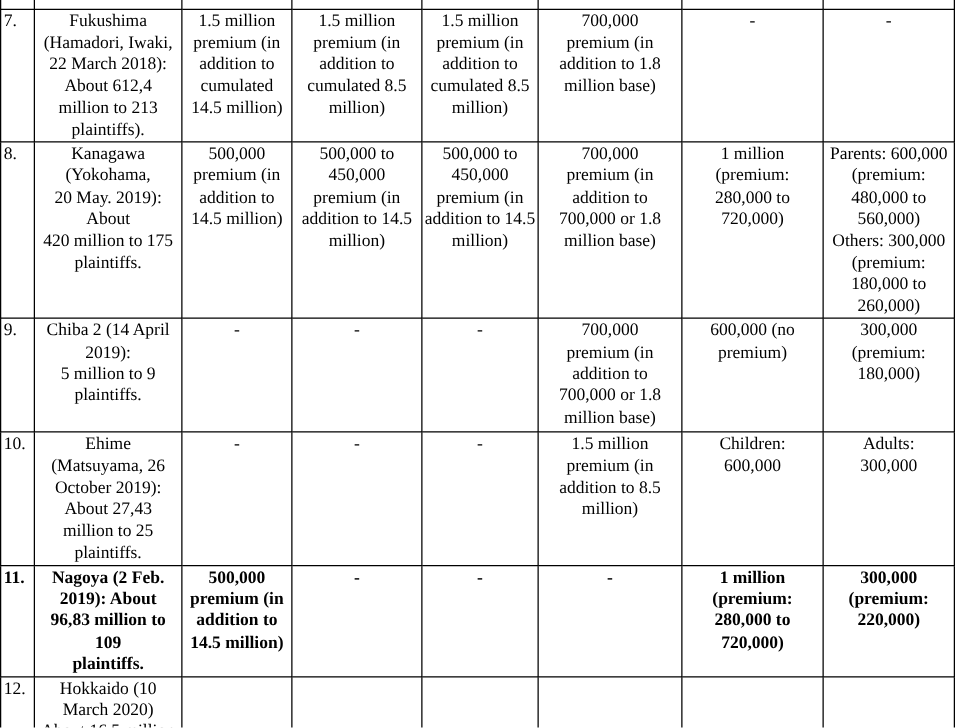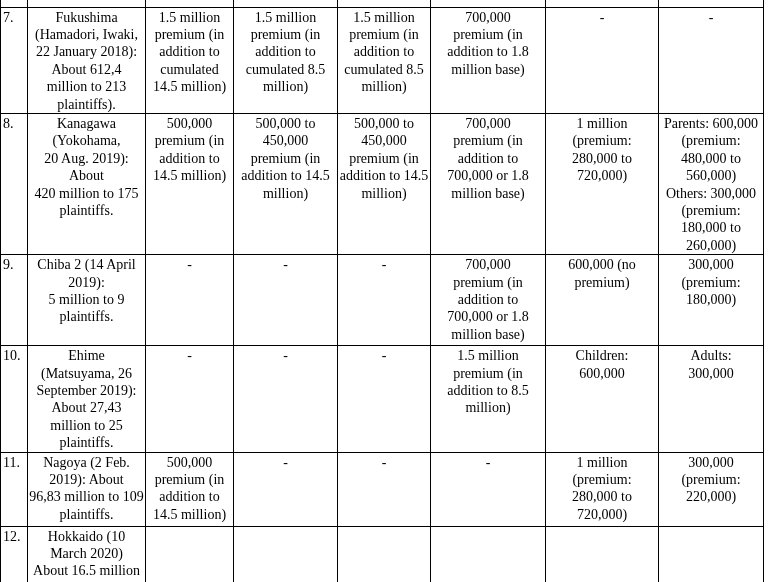--- a/index.html
+++ b/index.html
@@ -34,21 +34,21 @@
     text-align: left;
     padding-left: 2px;
   }
   
   tr.r0 { height: 7px; }
   tr.r0 td { border-top: none; }
   tr.r1 { height: 105px; }
   tr.r2 { height: 133px; }
   tr.r3 { height: 91px; }
   tr.r4 { height: 103px; }
-  tr.r5 { height: 74px; }
+  tr.r5 { height: 74px; font-weight: bold; }
   tr.r6 { height: 66px; }
 </style>
 </head>
 <body>
 
 <table class="case-table">
   <colgroup>
     <col style="width:27px">
     <col style="width:118px">
     <col style="width:88px">
@@ -66,21 +66,21 @@
         <td></td>
         <td></td>
         <td></td>
         <td></td>
         <td></td>
       </tr>
       <tr class="r1">
         <td class="num">7.</td>
         <td>Fukushima
 (Hamadori, Iwaki,
-22 January 2018):
+22 March 2018):
 About 612,4
 million to 213
 plaintiffs).</td>
         <td>1.5 million
 premium (in
 addition to
 cumulated
 14.5 million)</td>
         <td>1.5 million
 premium (in
@@ -96,21 +96,21 @@
 premium (in
 addition to 1.8
 million base)</td>
         <td>-</td>
         <td>-</td>
       </tr>
       <tr class="r2">
         <td class="num">8.</td>
         <td>Kanagawa
 (Yokohama,
-20 Aug. 2019):
+20 May. 2019):
 About
 420 million to 175
 plaintiffs.</td>
         <td>500,000
 premium (in
 addition to
 14.5 million)</td>
         <td>500,000 to
 450,000
 premium (in
@@ -156,21 +156,21 @@
         <td>600,000 (no
 premium)</td>
         <td>300,000
 (premium:
 180,000)</td>
       </tr>
       <tr class="r4">
         <td class="num">10.</td>
         <td>Ehime
 (Matsuyama, 26
-September 2019):
+October 2019):
 About 27,43
 million to 25
 plaintiffs.</td>
         <td>-</td>
         <td>-</td>
         <td>-</td>
         <td>1.5 million
 premium (in
 addition to 8.5
 million)</td>

